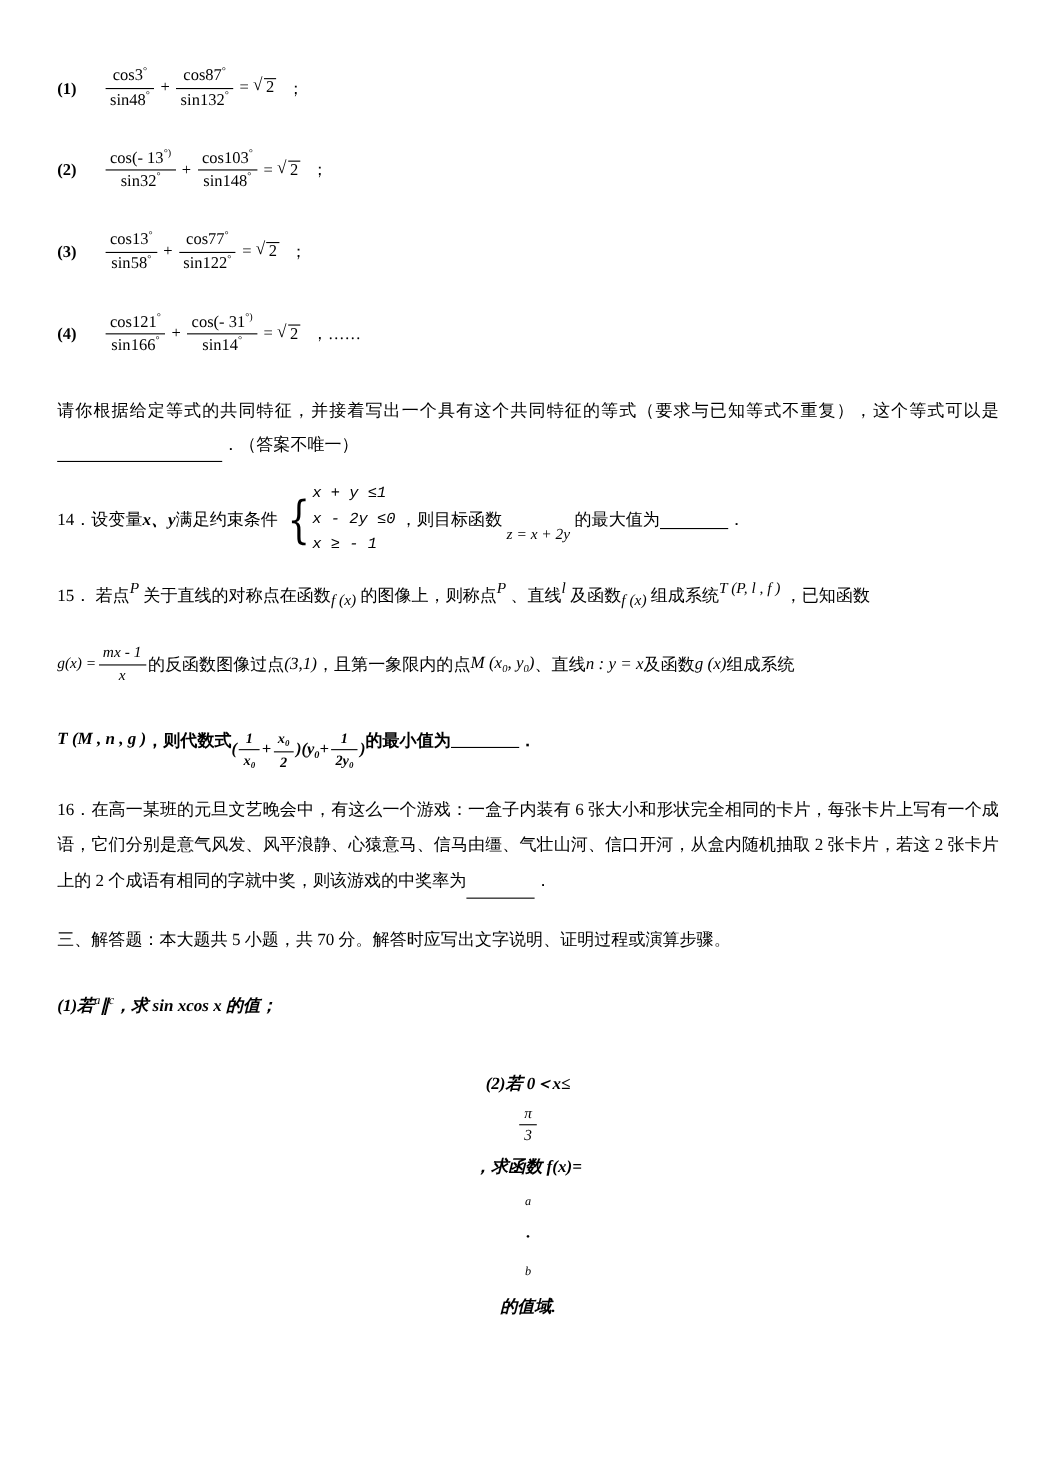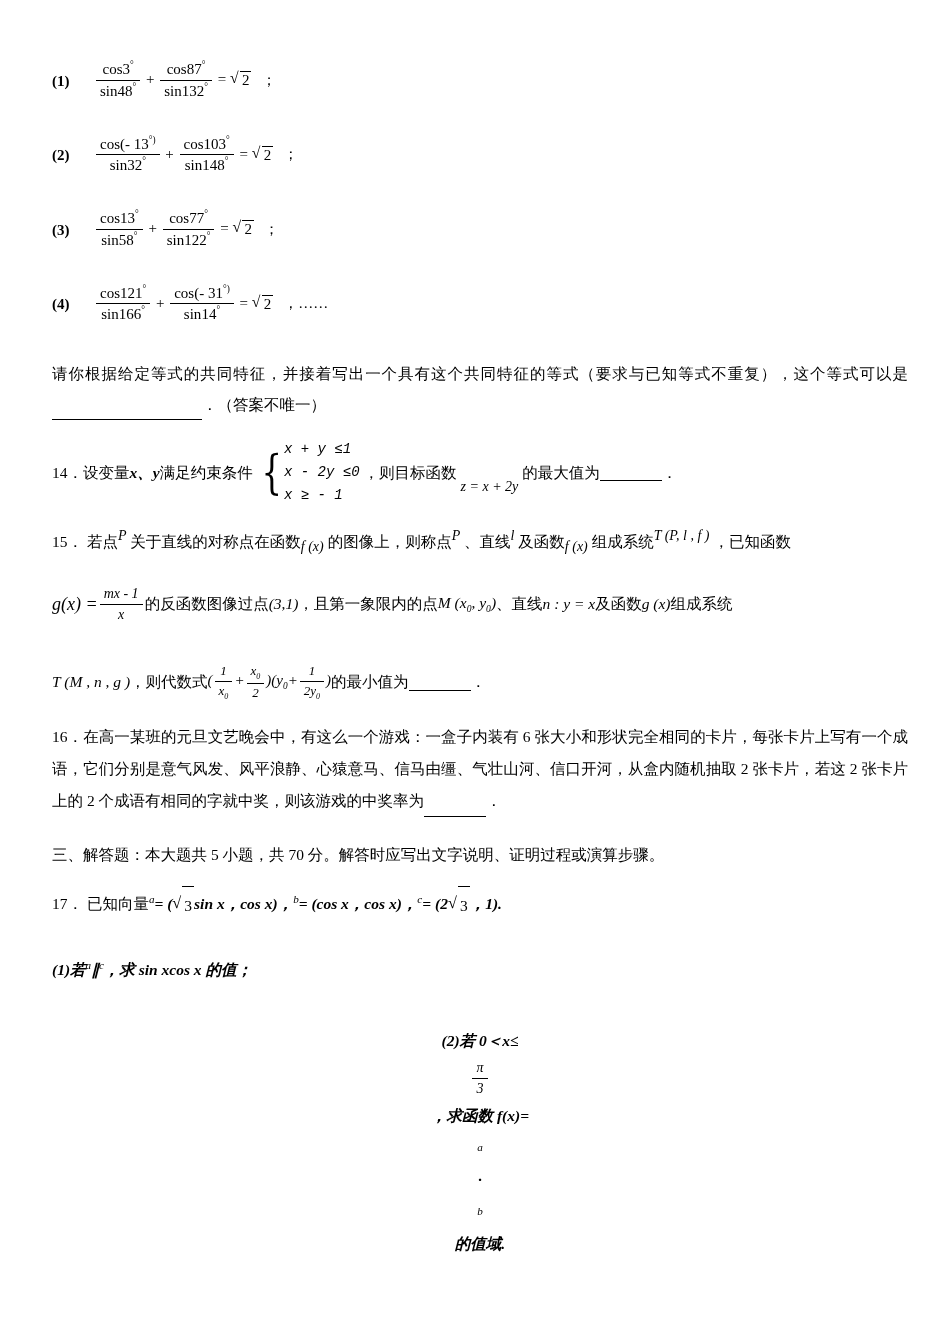--- a/index.html
+++ b/index.html
@@ -164,24 +164,24 @@
 
   .bigfrac-line {
     display: flex;
     align-items: center;
     margin-top: 26px;
     font-size: 15.5px;
     flex-wrap: wrap;
   }
   .bigfrac-line2 {
     display: flex;
-    align-items: center;
     margin-top: 40px;
     font-size: 15.5px;
     flex-wrap: wrap;
+    font-weight: bold;
   }
   .nest {
     display: inline-block;
     vertical-align: middle;
     font-style: italic;
   }
   .sec-head {
     margin-top: 22px;
     font-size: 15.5px;
     line-height: 2.0;
@@ -301,21 +301,21 @@
       <span>若点</span><span class="lift">P</span>
       <span>关于直线的对称点在函数</span><span class="drop">f (x)</span>
       <span>的图像上，则称点</span><span class="lift">P</span>
       <span>、直线</span><span class="lift">l</span>
       <span>及函数</span><span class="drop">f (x)</span>
       <span>组成系统</span><span class="lift">T (P, l , f )</span>
       <span>，已知函数</span>
     </div>
 
     <div class="bigfrac-line">
-      <span class="it" style="font-size:18px">g(x) =</span>
+      <span class="it" style="font-size:14px">g(x) =</span>
       <span class="frac" style="font-size:14px">
         <span class="num it">mx - 1</span>
         <span class="den it">x</span>
       </span>
       <span>的反函数图像过点</span>
       <span class="it">(3,1)</span>
       <span>，且第一象限内的点</span>
       <span class="it"><span>M (x</span><span class="sub">0</span><span>, y</span><span class="sub">0</span><span>)</span></span>
       <span>、直线</span>
       <span class="it">n : y = x</span>
@@ -334,24 +334,20 @@
         <span class="blank-short"></span>
         <span>．</span>
     </div>
 
     <p class="q16">
       <span class="qnum">16．</span><span>在高一某班的元旦文艺晚会中，有这么一个游戏：一盒子内装有 6 张大小和形状完全相同的卡片，每张卡片上写有一个成语，它们分别是意气风发、风平浪静、心猿意马、信马由缰、气壮山河、信口开河，从盒内随机抽取 2 张卡片，若这 2 张卡片上的 2 个成语有相同的字就中奖，则该游戏的中奖率为</span><span class="blank-short"></span><span>．</span>
     </p>
 
     <p class="sec-head">三、解答题：本大题共 5 小题，共 70 分。解答时应写出文字说明、证明过程或演算步骤。</p>
 
-    <div class="q17">
-      <span class="qnum">17．</span>
-      <span>已知向量</span><span class="vecsup">a</span><span class="bold">= (</span><span class="rad"><span class="radicand">3</span></span><span class="bold">sin x，cos x)，</span><span class="vecsup">b</span><span class="bold">= (cos x，cos x)，</span><span class="vecsup">c</span><span class="bold">= (2</span><span class="rad"><span class="radicand">3</span></span><span class="bold">，1).</span>
-    </div>
 
     <div class="q17 mt26">
       <span class="bold">(1)若</span><span class="vecsup">a</span><span class="bold">∥</span><span class="vecsup">c</span><span class="bold">，求 sin xcos x 的值；</span>
     </div>
 
     <div class="q17 mt34" style="display:flex;align-items:center;">
       <span class="bold">(2)若 0＜x≤</span>
         <span class="frac" style="font-size:14px">
           <span class="num it">π</span>
           <span class="den it">3</span>

